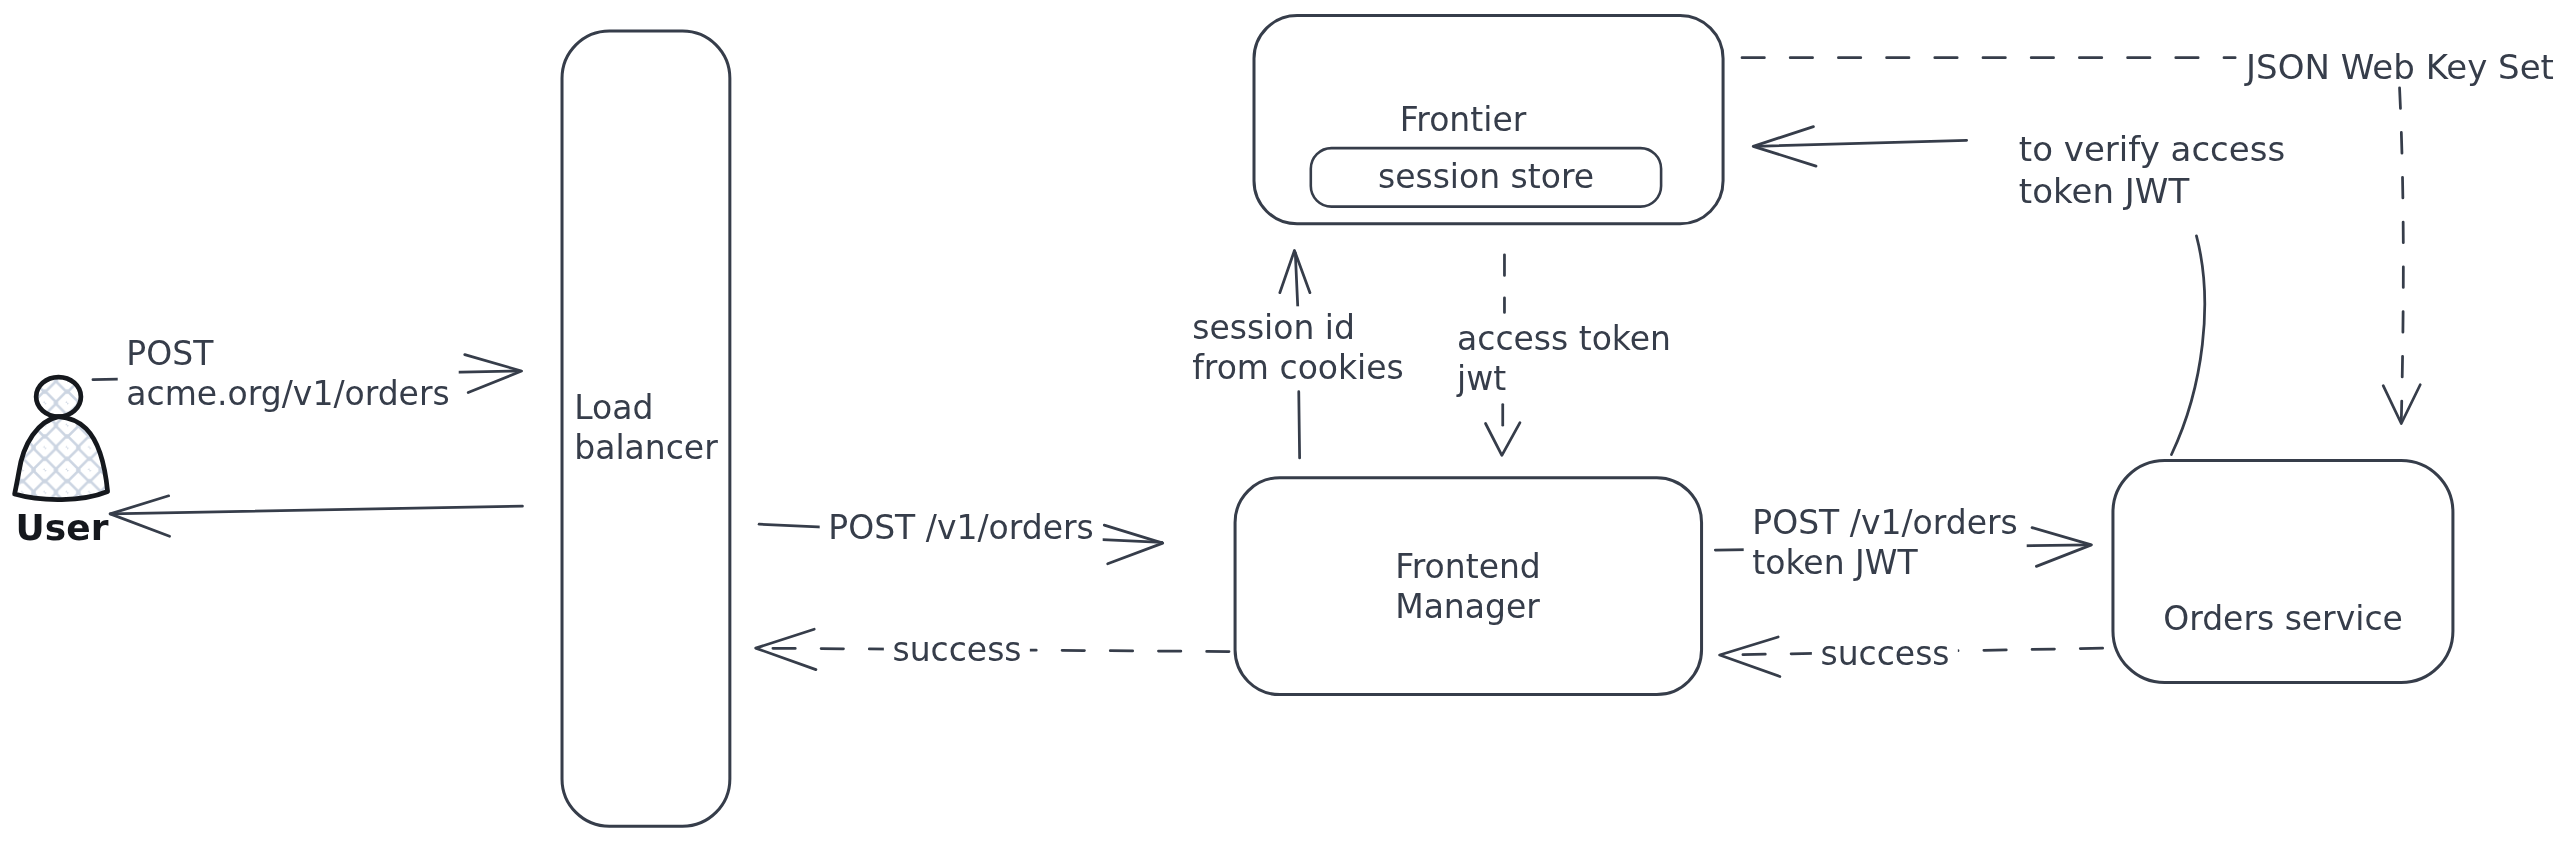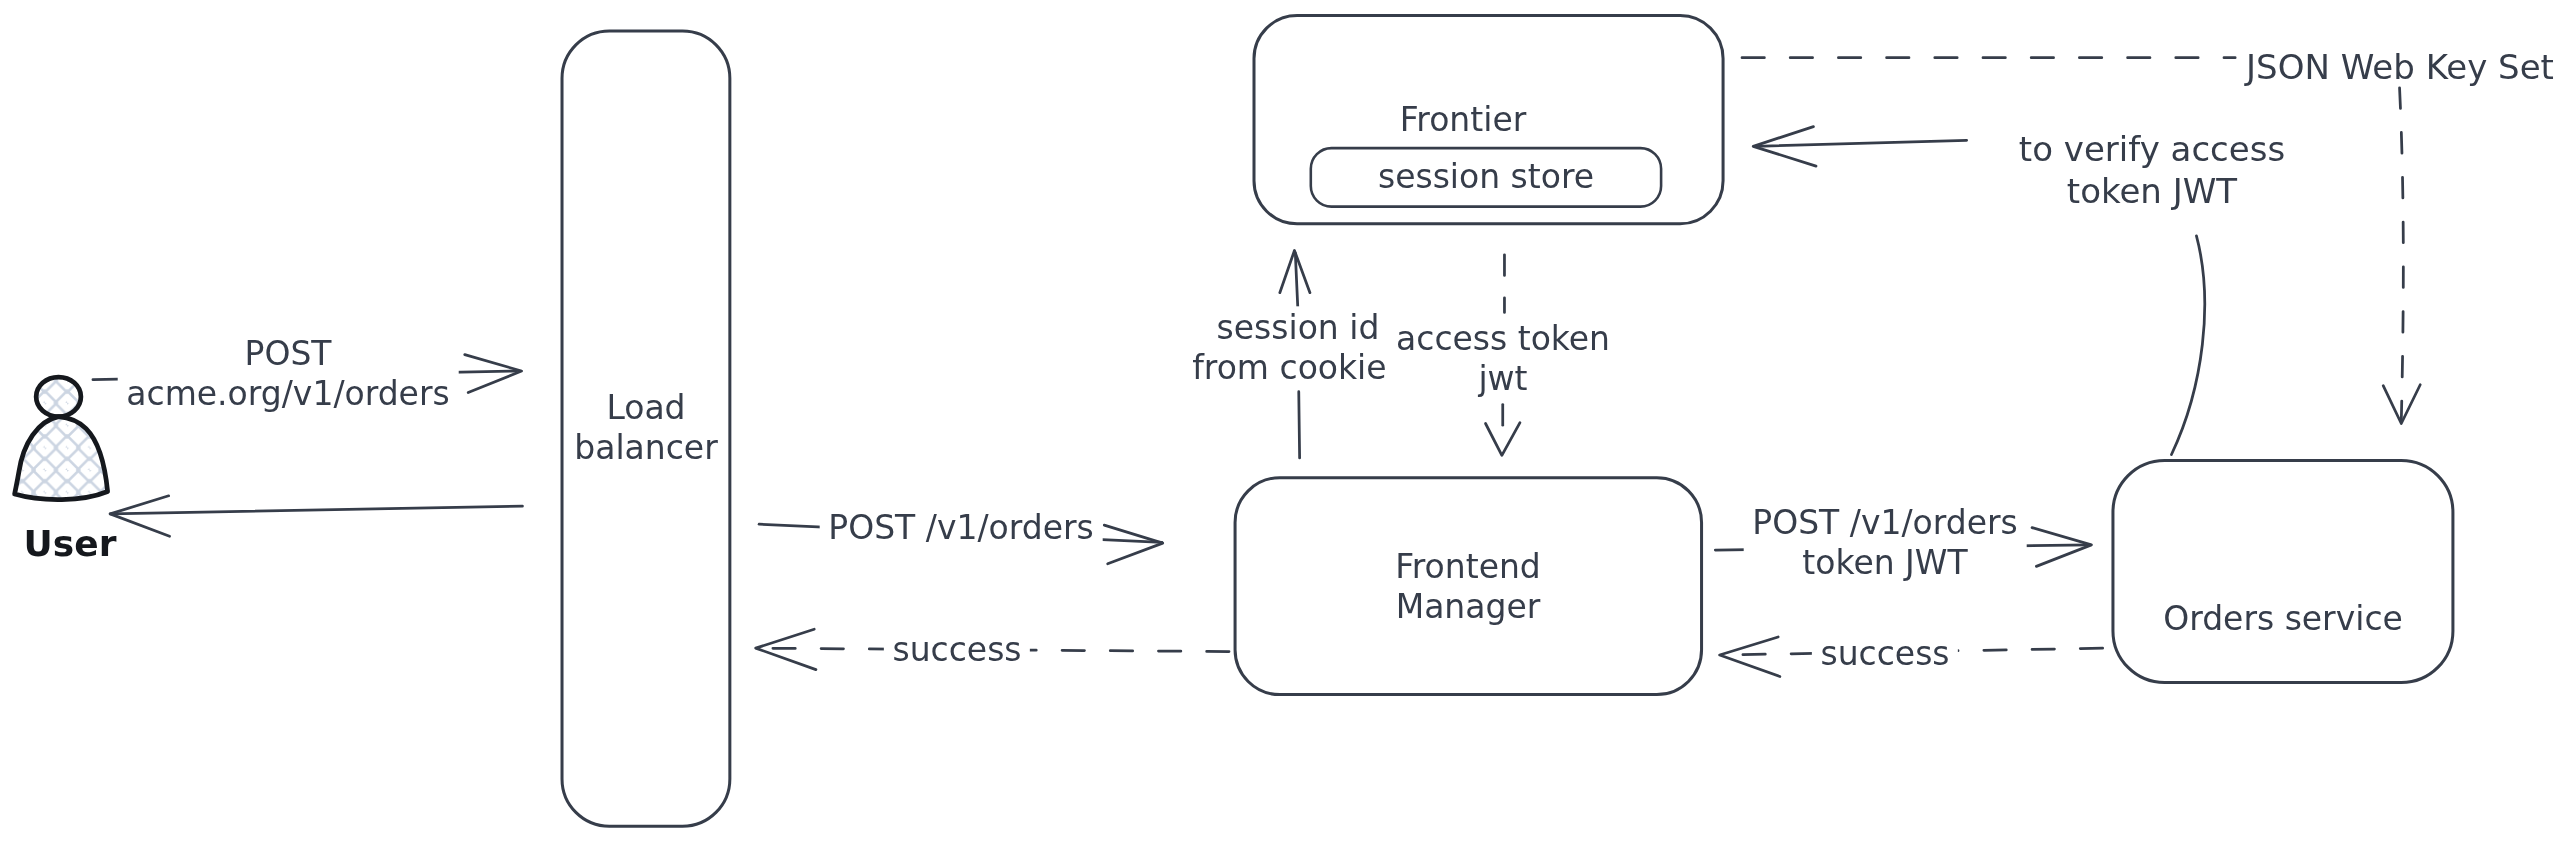--- a/index.html
+++ b/index.html
@@ -8,21 +8,20 @@
     width:2576px;height:847px;
     background:#ffffff;
     font-family:"DejaVu Sans",sans-serif;
     color:#363d4a;
     overflow:hidden;
   }
   .canvas svg{position:absolute;left:0;top:0;}
   .lbl{
     position:absolute;
     transform:translate(-50%,-50%);
-    text-align:center;
     font-size:33px;
     line-height:40px;
     color:#363d4a;
     white-space:nowrap;
   }
   .lbl.onLine{background:#ffffff;padding:1.7px 8.6px;}
   .lbl.big{font-size:34px;line-height:42px;}
   .user-lbl{font-size:36px;font-weight:600;color:#15181d;}
   .line{display:block;}
 </style>
@@ -90,21 +89,21 @@
       <path d="M946 731 L878 753 L948 778"></path>
       <path d="M1487 340 L1504 291 L1522 340"></path>
       <path d="M1726 492 L1745 529 L1766 491"></path>
       <path d="M2361 613 L2430 633 L2366 658"></path>
       <path d="M2066 740 L1998 761 L2068 786"></path>
       <path d="M2769 448 L2790 492 L2812 447"></path>
       <path d="M2107 147 L2037 170 L2110 193"></path>
     </g>
   </svg>
 
-  <div class="lbl user-lbl" style="left:62px;top:544px;margin-left:8px;">User</div>
+  <div class="lbl user-lbl" style="left:62px;top:528px;">User</div>
 
   <div class="lbl" style="left:646px;top:428px;">
     <span class="line">Load</span>
     <span class="line">balancer</span>
   </div>
 
   <div class="lbl" style="left:1463px;top:120px;">Frontier</div>
 
   <div class="lbl" style="left:1486px;top:177px;">session store</div>
 
@@ -124,21 +123,21 @@
     <span class="line">POST /v1/orders</span>
   </div>
 
   <div class="lbl onLine" style="left:957px;top:650px;">success</div>
 
   <div class="lbl onLine" style="left:1298px;top:348px;">
     <span class="line">session id</span>
     <span class="line">from cookies</span>
   </div>
 
-  <div class="lbl onLine" style="left:1503px;top:359px;">
+  <div class="lbl onLine" style="left:1564px;top:359px;">
     <span class="line">access token</span>
     <span class="line">jwt</span>
   </div>
 
   <div class="lbl onLine" style="left:1885px;top:543px;">
     <span class="line">POST /v1/orders</span>
     <span class="line">token JWT</span>
   </div>
 
   <div class="lbl onLine" style="left:1885px;top:654px;">success</div>

